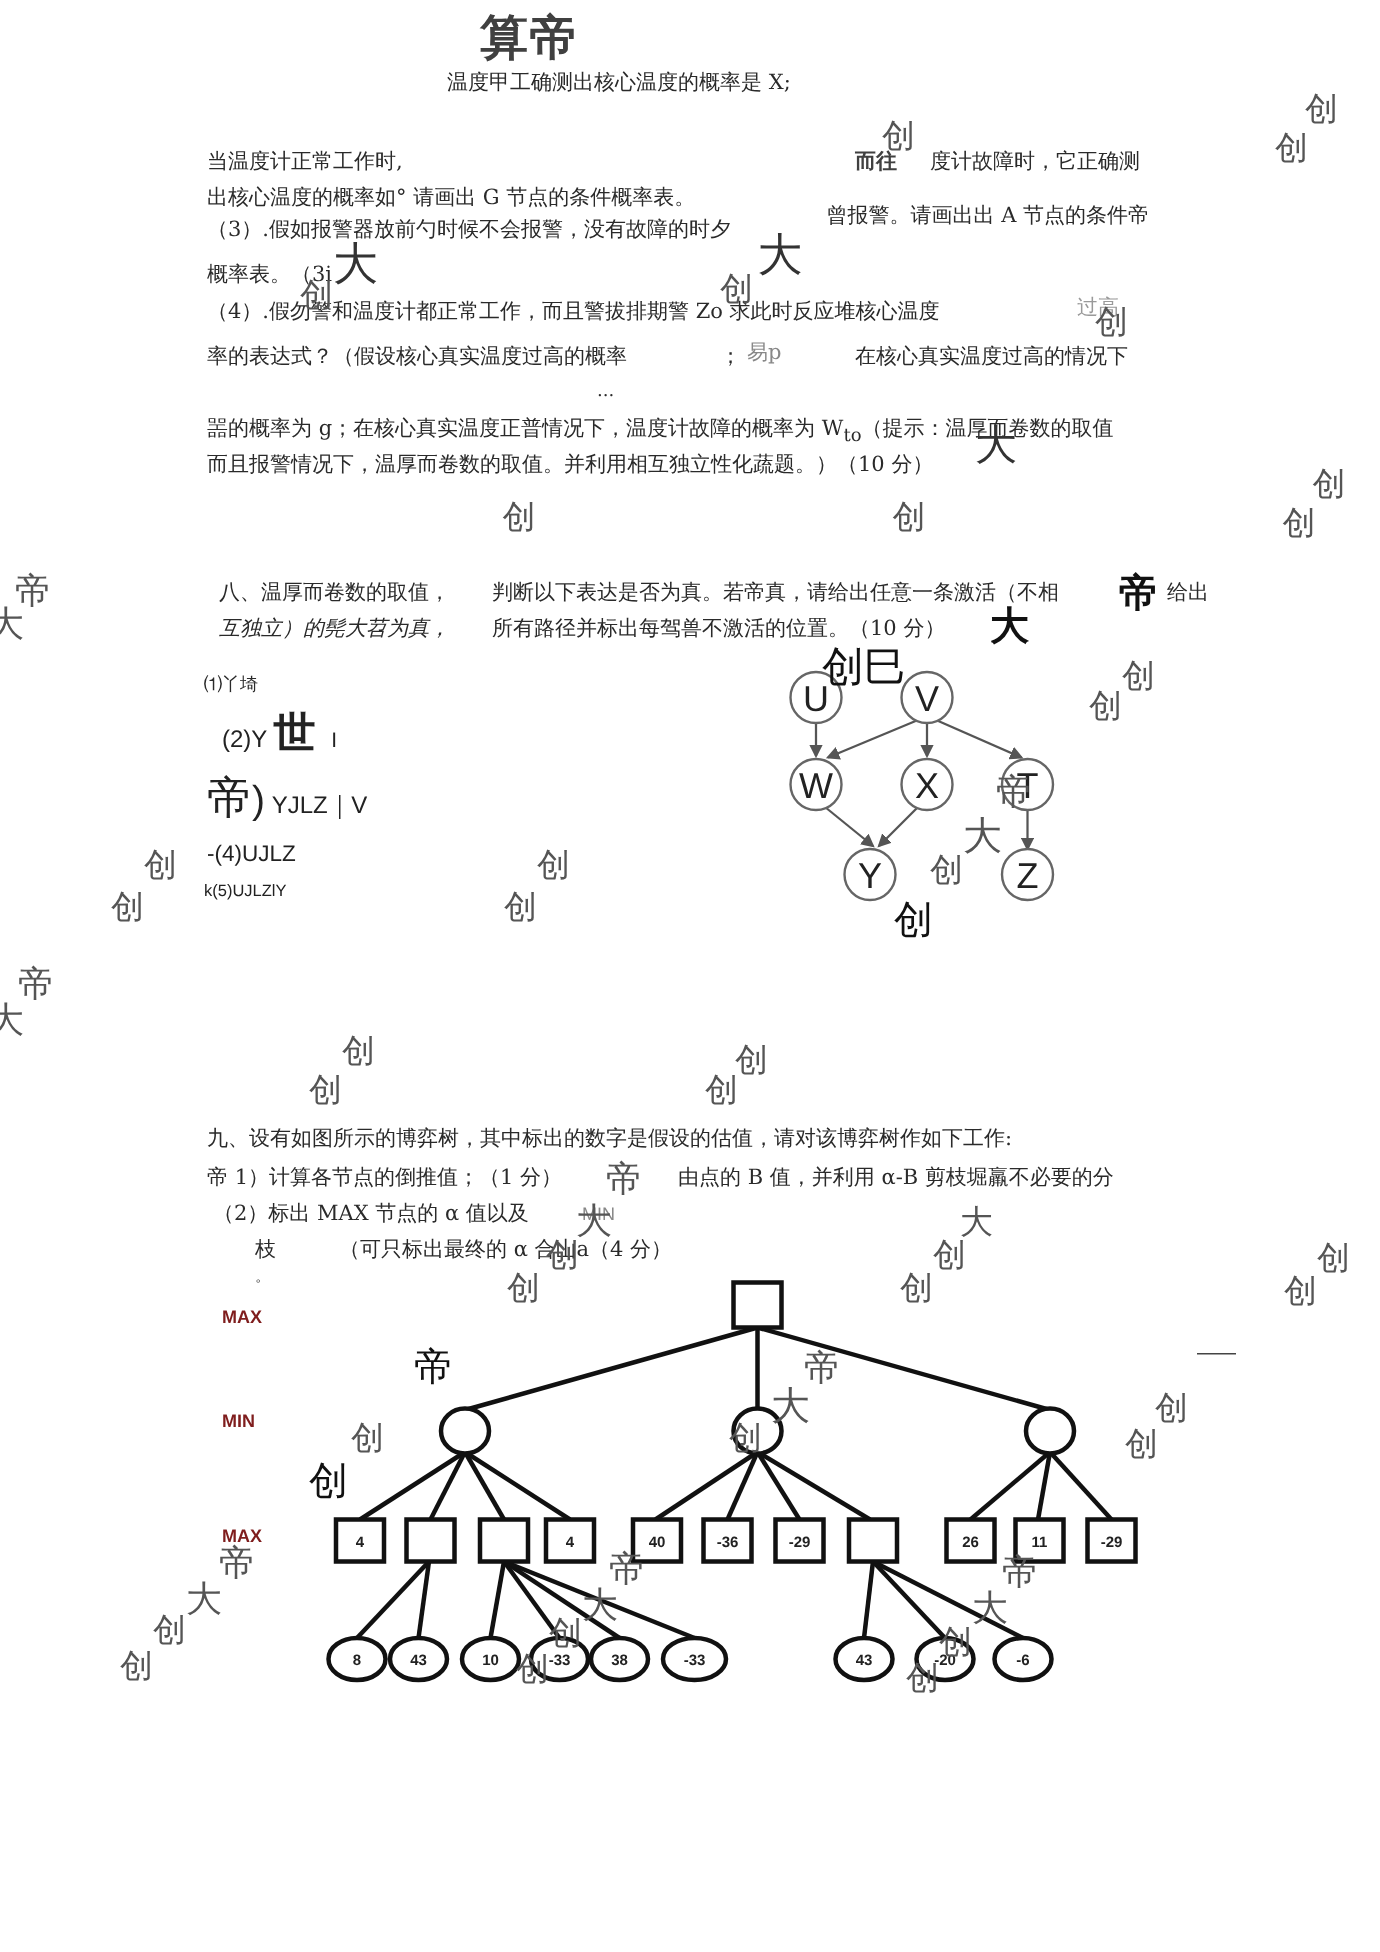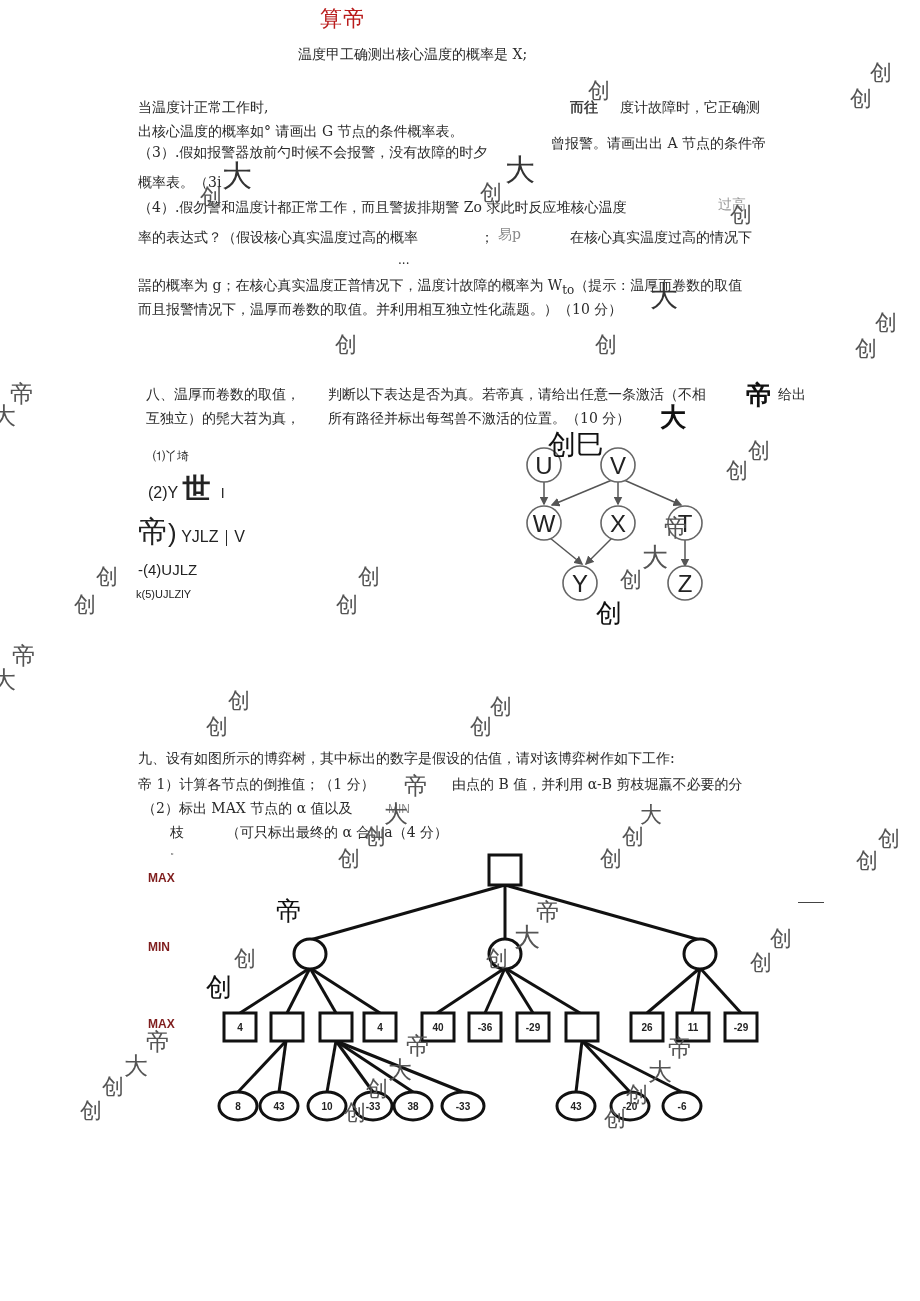--- a/index.html
+++ b/index.html
@@ -1,19 +1,19 @@
 <!DOCTYPE html>
 <html><head>
 <meta charset="utf-8">
 <style>
   html, body { margin:0; padding:0; background:#ffffff; }
   body { width:920px; height:1301px; position:relative; overflow:hidden;
          font-family:"DejaVu Sans","Liberation Sans",sans-serif; color:#222; }
   .abs { position:absolute; white-space:nowrap; }
-  .title { font-size:22px; font-weight:normal; color:#b91c1c; letter-spacing:1px; }
+  .title { font-size:32px; font-weight:bold; color:#404040; letter-spacing:1px; }
   .txt { font-size:14px; color:#2a2a2a; font-family:"DejaVu Serif","Liberation Serif",serif; }
   .latin { font-family:"Liberation Sans",sans-serif; }
   .small { font-size:12px; }
   .big { font-size:26px; color:#111; }
   .wm { position:absolute; font-family:"DejaVu Sans",sans-serif; color:#555; white-space:nowrap; pointer-events:none; }
   .wm.dark { color:#111; }
   .lbl { font-family:"Liberation Sans",sans-serif; font-weight:bold; font-size:12px; color:#7f1d1d; }
   svg text { font-family:"Liberation Sans",sans-serif; }
 </style>
 </head>
@@ -41,25 +41,25 @@
     <span>噐的概率为 g；在核心真实温度正普情况下，温度计故障的概率为 W</span><sub class="small">to</sub><span>（提示：温厚而卷数的取值</span>
   </div>
   <div class="abs txt" style="left:138px;top:301px;">而且报警情况下，温厚而卷数的取值。并利用相互独立性化蔬题。）（10 分）</div>
 </div>
 
 <div>
   <div class="abs txt" style="left:146px;top:386px;">八、温厚而卷数的取值，</div>
   <div class="abs txt" style="left:328px;top:386px;">判断以下表达是否为真。若帝真，请给出任意一条激活（不相</div>
   <div class="abs big" style="left:746px;top:378px;font-weight:bold;">帝</div>
   <div class="abs txt" style="left:778px;top:386px;">给出</div>
-  <div class="abs txt" style="left:146px;top:410px;">互独立）的髡大苕为真，</div>
+  <div class="abs txt" style="left:146px;top:410px;font-style:italic;">互独立）的髡大苕为真，</div>
   <div class="abs txt" style="left:328px;top:410px;">所有路径并标出每驾兽不激活的位置。（10 分）</div>
   <div class="abs big" style="left:660px;top:400px;font-weight:bold;">大</div>
 
-  <div class="abs txt small" style="left:153px;top:448px;">
+  <div class="abs txt small" style="left:136px;top:448px;">
     <span>⑴</span><span>丫埼</span>
   </div>
   <div class="abs latin" style="left:148px;top:470px;font-size:16px;">
     <span>(2)Y</span>
     <span style="font-size:28px;font-weight:bold;">世</span>
     <span style="margin-left:6px;font-size:14px;">I</span>
   </div>
   <div class="abs latin" style="left:138px;top:512px;font-size:16px;">
     <span style="font-size:30px;">帝</span><span style="font-size:26px;">)</span>
     <span>YJLZ｜V</span>

